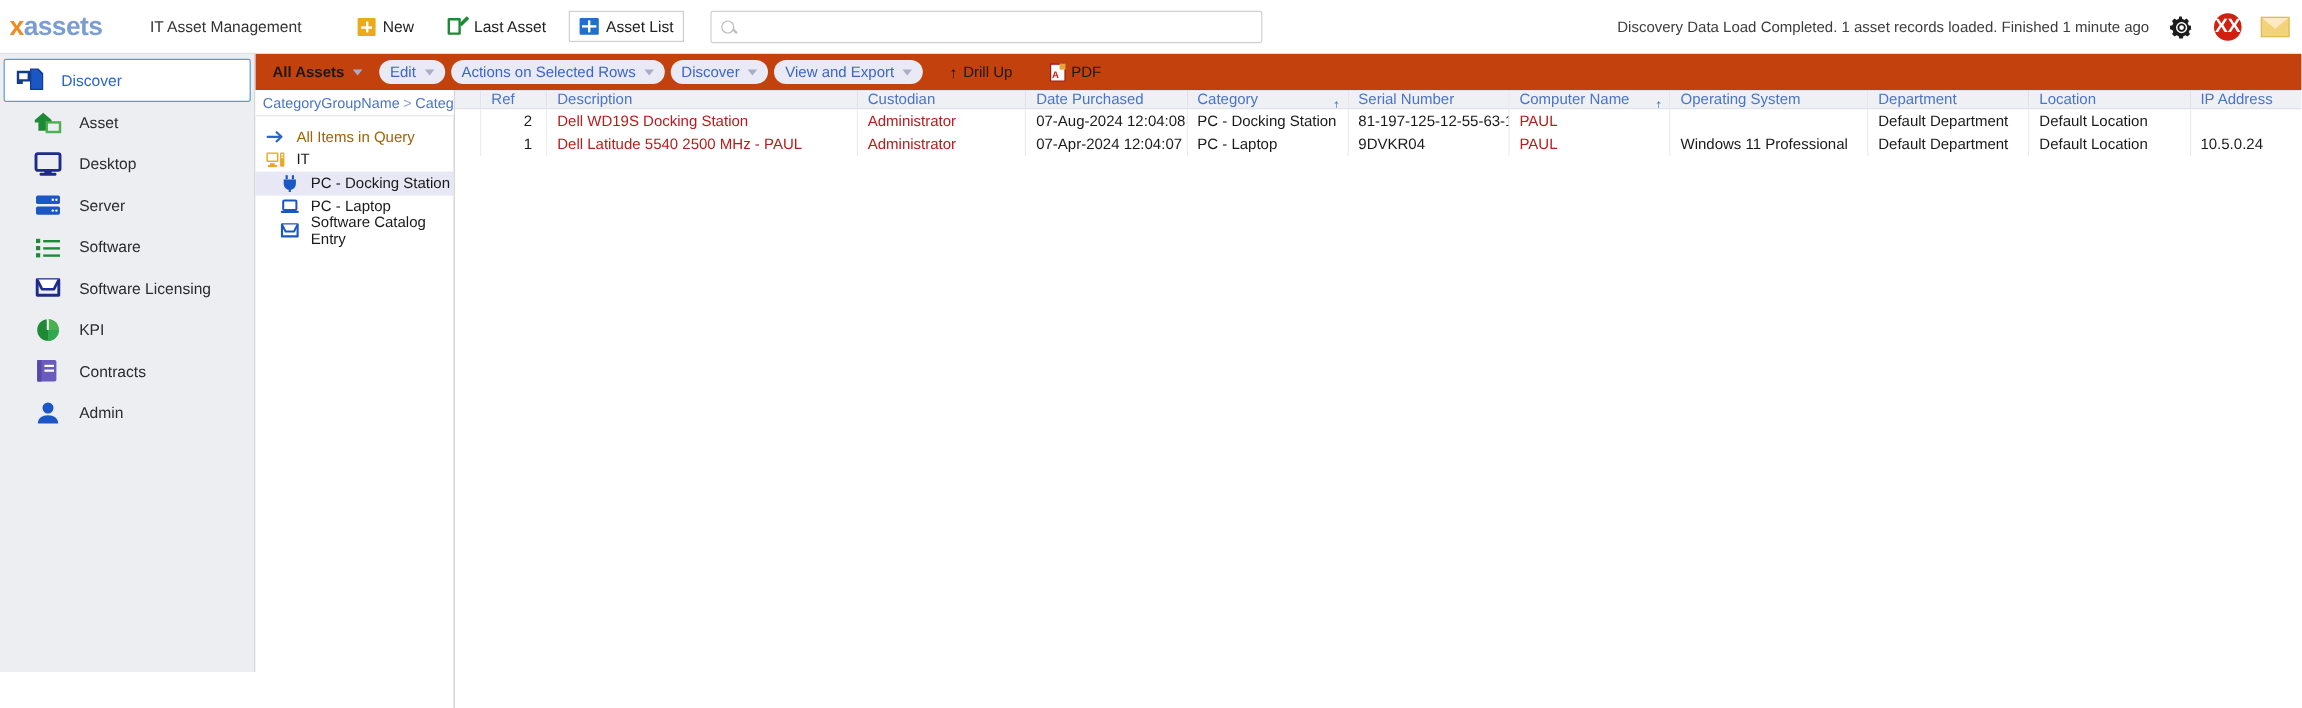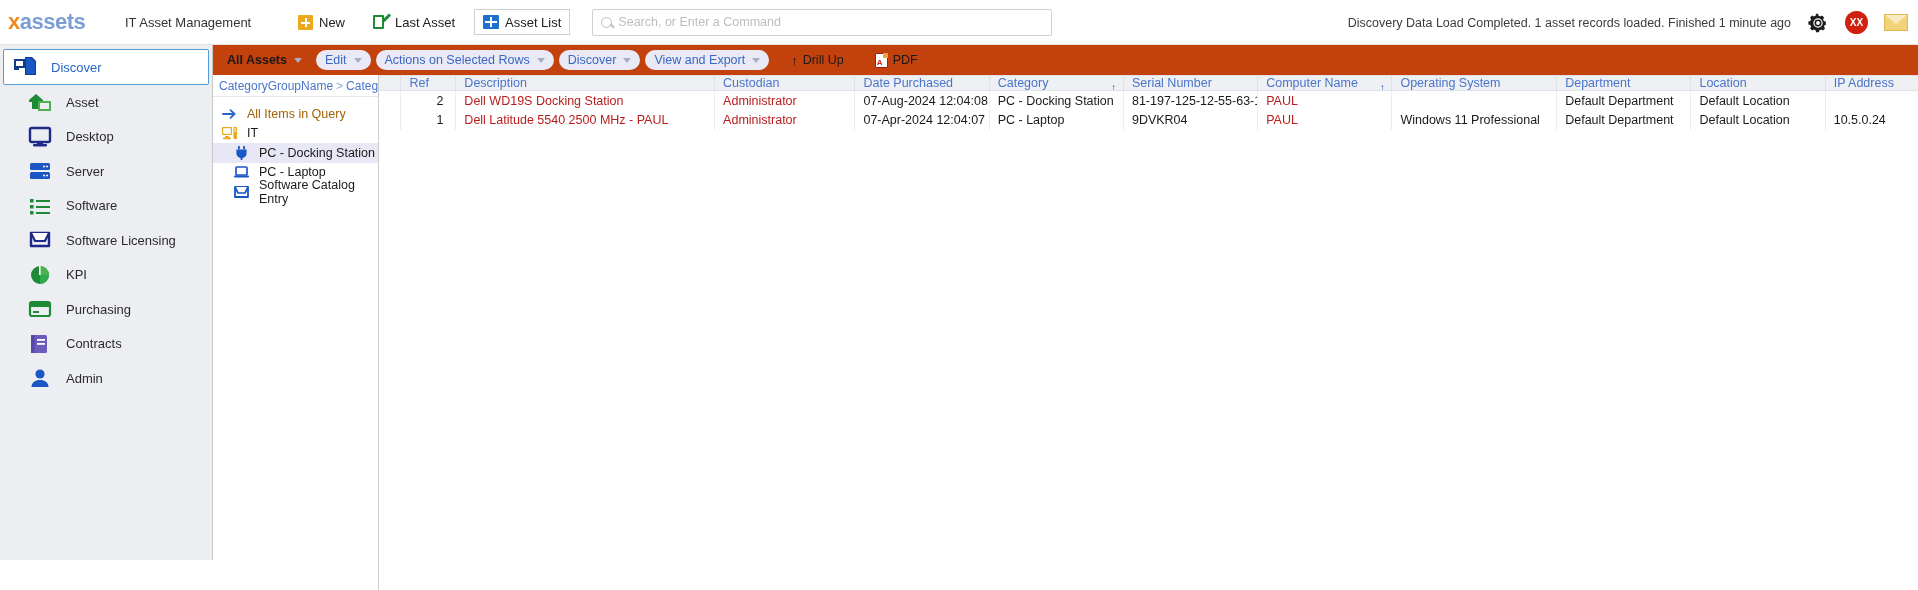--- a/index.html
+++ b/index.html
@@ -111,21 +111,21 @@
   .topright {
     position: absolute; right: 10px; top: 0; height: 45px;
     display: flex; align-items: center; gap: 16px;
   }
   .status-msg { font-size: 12.5px; color: #3c3c3c; white-space: nowrap; }
 
   .ic-gear { width: 22px; height: 22px; }
   .avatar {
     width: 23px; height: 23px; border-radius: 50%;
     background: #cf2010; color: #fff;
-    font-size: 10px; font-weight: bold;
+    font-size: 16px; font-weight: bold;
     display: flex; align-items: center; justify-content: center;
     cursor: pointer;
   }
   .ic-mail {
     width: 24px; height: 17px; background: #f3d37a;
     border: 1px solid #e0bb55; position: relative; cursor: pointer;
   }
   .ic-mail::after {
     content:''; position:absolute; left:0; top:0; width:0; height:0;
     border-left: 11px solid transparent; border-right: 11px solid transparent;
@@ -278,21 +278,20 @@
       <span>Last Asset</span>
     </div>
     <div class="tbtn framed">
       <span class="ic ic-grid"></span>
       <span>Asset List</span>
     </div>
   </div>
 
   <div class="searchbox">
     <span class="ic-search"></span>
-    <input type="text" placeholder="Search, or Enter a Command" style="">
   </div>
 
   <div class="topright">
     <div class="status-msg">Discovery Data Load Completed. 1 asset records loaded. Finished 1 minute ago</div>
     <svg class="ic-gear" viewBox="0 0 24 24">
       <path fill="#1c1c1c" d="M12 8.2a3.8 3.8 0 1 0 0 7.6 3.8 3.8 0 0 0 0-7.6zm0 5.9a2.1 2.1 0 1 1 0-4.2 2.1 2.1 0 0 1 0 4.2z"></path>
       <path fill="#1c1c1c" d="M20.6 13.6l-.1-3.2-2.2-.5a6.7 6.7 0 0 0-.8-1.9l1.2-1.9-2.3-2.3-1.9 1.2a6.7 6.7 0 0 0-1.9-.8L12.1 2H9.9l-.5 2.2a6.7 6.7 0 0 0-1.9.8L5.6 3.8 3.3 6.1l1.2 1.9a6.7 6.7 0 0 0-.8 1.9L1.5 10.4v3.2l2.2.5c.2.7.5 1.3.8 1.9l-1.2 1.9 2.3 2.3 1.9-1.2c.6.4 1.2.6 1.9.8l.5 2.2h3.2l.5-2.2c.7-.2 1.3-.5 1.9-.8l1.9 1.2 2.3-2.3-1.2-1.9c.4-.6.6-1.2.8-1.9l2.3-.5zM12 17.1a5.1 5.1 0 1 1 0-10.2 5.1 5.1 0 0 1 0 10.2z"></path>
     </svg>
     <div class="avatar">XX</div>
     <div class="ic-mail"></div>
@@ -379,30 +378,20 @@
         <svg viewBox="0 0 24 22" width="24" height="22">
           <circle cx="12" cy="11" r="9" fill="#1f8a36"></circle>
           <path d="M12 11 V2 A9 9 0 0 1 21 11 Z" fill="#4caf50"></path>
           <path d="M12 11 L21 11 A9 9 0 0 1 12 20 Z" fill="#2fa84f"></path>
           <rect x="11" y="2" width="1.6" height="9" fill="#fff"></rect>
         </svg>
       </span>
       <span class="nav-label">KPI</span>
     </div>
 
-    <div class="nav-item">
-      <span class="nav-ic">
-        <svg viewBox="0 0 24 22" width="24" height="22">
-          <rect x="2" y="4" width="20" height="14" rx="2" fill="none" stroke="#1f8a36" stroke-width="2.2"></rect>
-          <rect x="2" y="5" width="20" height="4" fill="#1f8a36"></rect>
-          <rect x="5" y="13" width="6" height="2" fill="#1f8a36"></rect>
-        </svg>
-      </span>
-      <span class="nav-label">Purchasing</span>
-    </div>
 
     <div class="nav-item">
       <span class="nav-ic">
         <svg viewBox="0 0 24 22" width="24" height="22">
           <rect x="3" y="2" width="16" height="18" rx="1.5" fill="#6b5bbd"></rect>
           <rect x="3" y="2" width="3.5" height="18" fill="#5747a8"></rect>
           <rect x="9" y="6" width="8" height="1.8" fill="#fff"></rect>
           <rect x="9" y="10" width="8" height="1.8" fill="#fff"></rect>
         </svg>
       </span>

